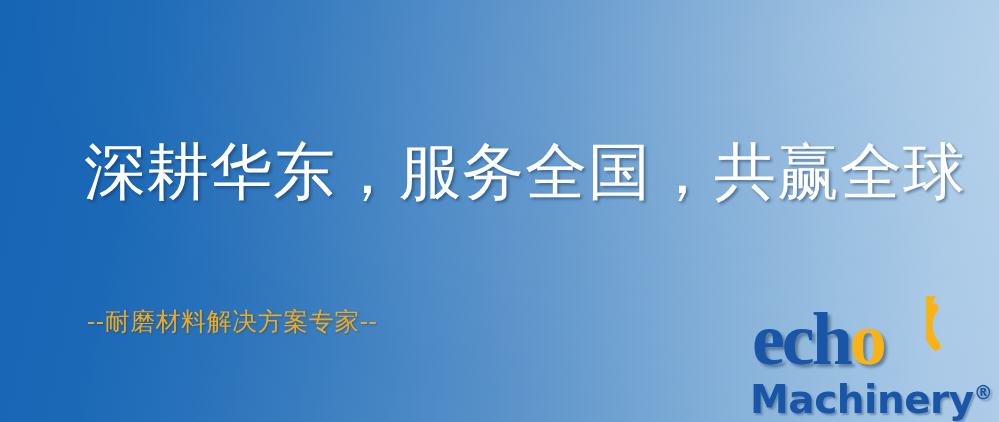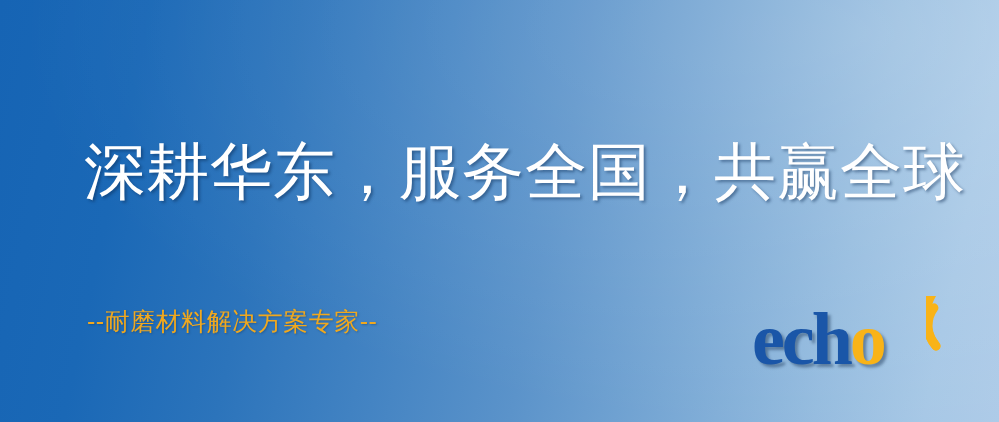--- a/index.html
+++ b/index.html
@@ -143,16 +143,19 @@
 
     <div class="logo-echo-row">
       <span class="logo-word logo-ech">ech</span><span class="logo-word logo-o">o</span>
     </div>
 
     <svg class="logo-arcs" viewBox="0 0 62 56">
       <path d="M10 50 A 30 30 0 0 1 36 22" fill="none" stroke="#f9b317" stroke-width="9" stroke-linecap="round" transform="rotate(-46 10 50)"></path>
       <path d="M10 50 A 46 46 0 0 1 50 10" fill="none" stroke="#f9b317" stroke-width="9" stroke-linecap="round" transform="rotate(-46 10 50)"></path>
     </svg>
 
+    <div class="logo-machinery">
+      <span>Machinery</span><span class="logo-reg">®</span>
+    </div>
 
   </div>
 
 </div>
 
 </body></html>

